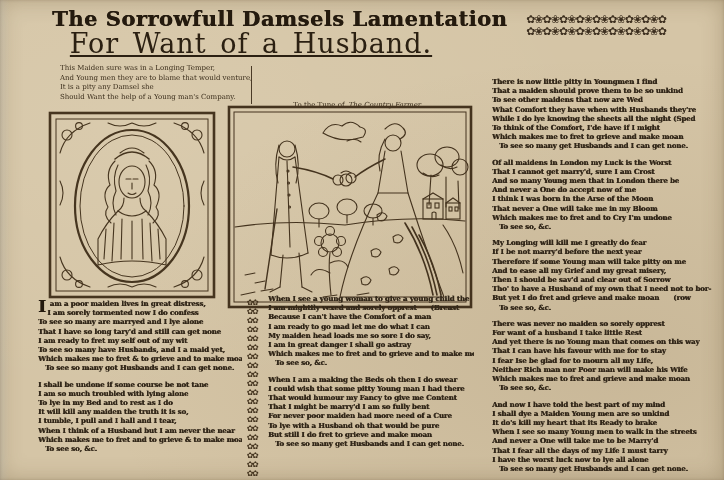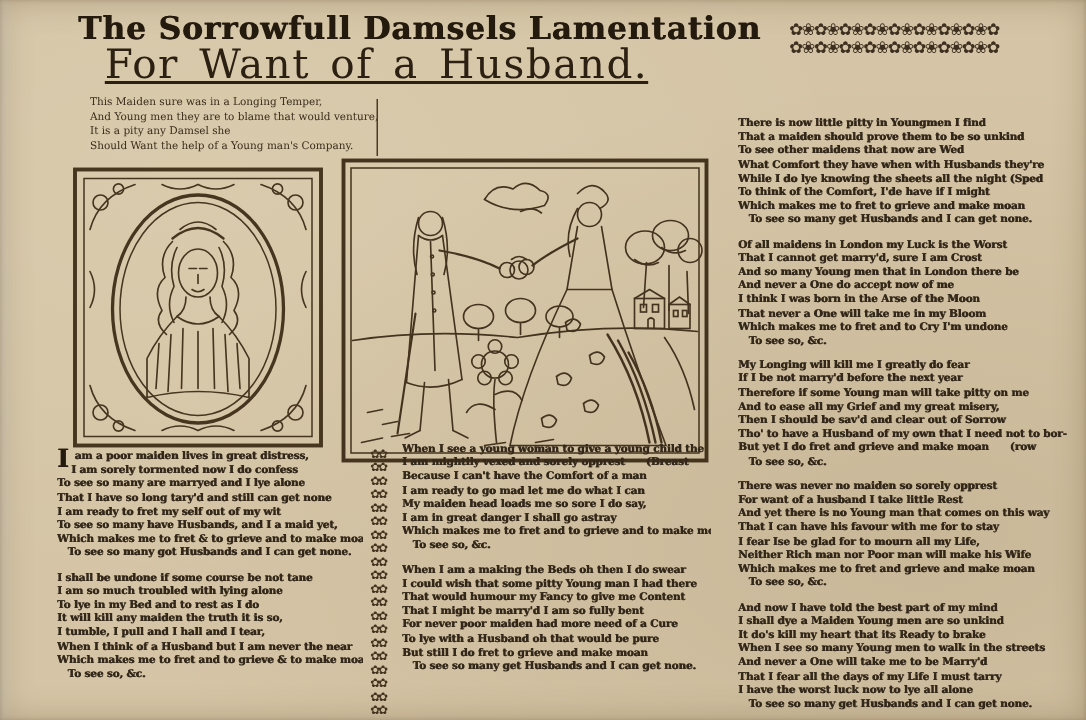--- a/index.html
+++ b/index.html
@@ -78,20 +78,21 @@
   <div class="title blk">The Sorrowfull Damsels Lamentation</div>
   <div class="subtitle">For Want of a Husband.</div>
   <div class="orn-band">✿❀✿❀✿❀✿❀✿❀✿❀✿❀✿❀✿
 ✿❀✿❀✿❀✿❀✿❀✿❀✿❀✿❀✿</div>
 
   <div class="intro intro-left">This Maiden sure was in a Longing Temper,
 And Young men they are to blame that would venture,
 It is a pity any Damsel she
 Should Want the help of a Young man's Company.</div>
   <div class="intro-divider"></div>
+  <div class="tune-line"><span>To the Tune of,</span><i> The Country Farmer.</i></div>
 
   <div class="portrait-cut">
     <svg width="168" height="188" viewBox="0 0 168 188">
       <g stroke="#46351f" fill="none" stroke-width="1.1" stroke-linecap="round">
         <rect x="2" y="2" width="164" height="184" stroke-width="2.6"></rect>
         <rect x="8" y="8" width="152" height="172" stroke-width="1"></rect>
 
         <path d="M12 42 Q18 20 42 12"></path>
           <circle cx="19" cy="24" r="5"></circle>
           <circle cx="31" cy="15" r="3.4"></circle>

